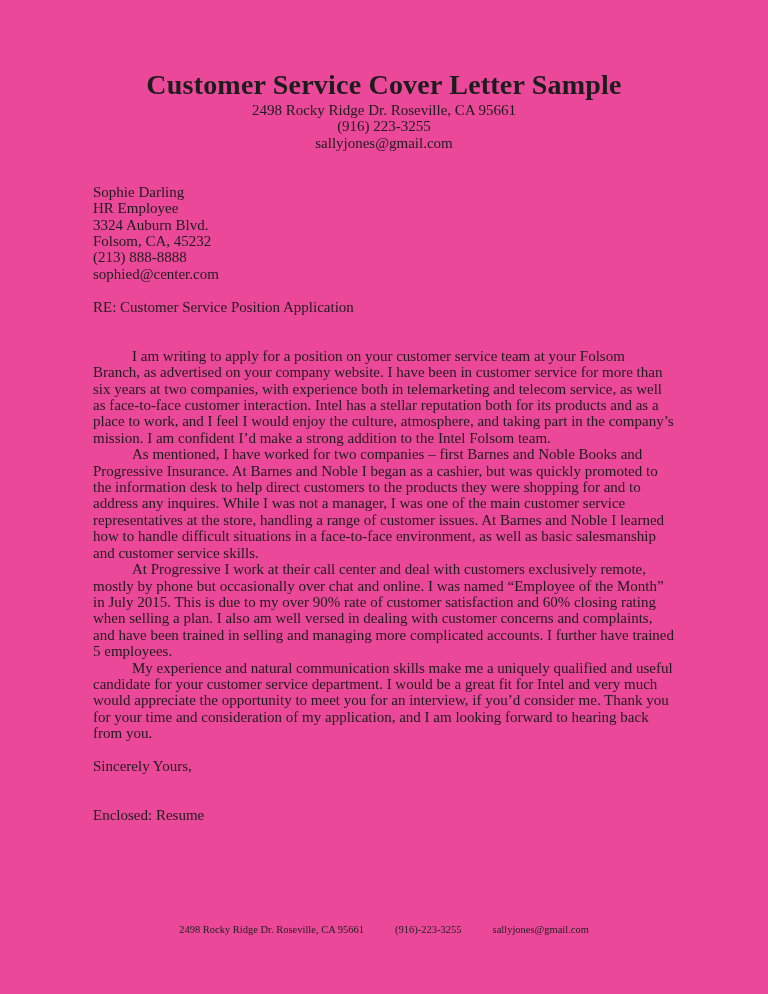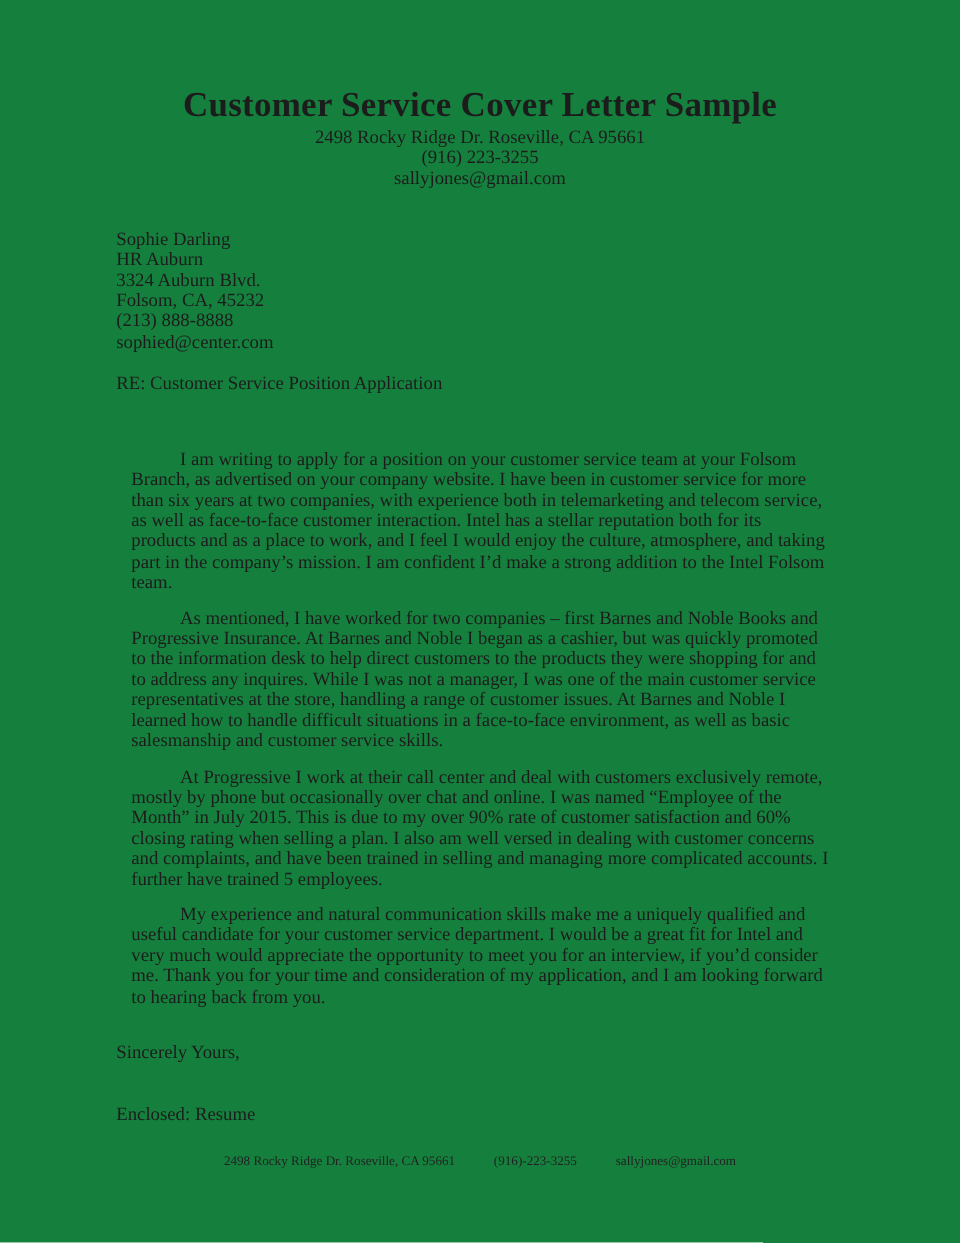--- a/index.html
+++ b/index.html
@@ -5,21 +5,21 @@
   * { margin: 0; padding: 0; box-sizing: border-box; }
   html, body {
     width: 768px;
     height: 994px;
     background: #ffffff;
   }
   .page {
     position: relative;
     width: 768px;
     height: 994px;
-    background: #15803d;
+    background: #ec4899;
     font-family: "Liberation Serif", "DejaVu Serif", serif;
     color: #1c1c1c;
     overflow: hidden;
   }
   .content {
     position: absolute;
     left: 93px;
     top: 69px;
     width: 582px;
     font-size: 15px;
@@ -32,21 +32,21 @@
     font-weight: 700;
     text-align: center;
     letter-spacing: 0.2px;
     white-space: nowrap;
   }
   .center { text-align: center; }
   .blank { height: 16.4px; }
   .line { min-height: 16.4px; }
   p.body-para {
     text-indent: 39px;
-    margin: 12px;
+    margin: 0;
   }
   .footer {
     position: absolute;
     top: 923px;
     left: 0;
     width: 768px;
     display: flex;
     justify-content: center;
     align-items: baseline;
     gap: 31px;
@@ -66,21 +66,21 @@
     <div class="center line">2498 Rocky Ridge Dr. Roseville, CA 95661</div>
     <div class="center line">(916) 223-3255</div>
     <div class="center line">sallyjones@gmail.com</div>
 
     <div class="blank"></div>
 
 
     <div class="blank"></div>
 
     <div class="line">Sophie Darling</div>
-    <div class="line">HR Auburn</div>
+    <div class="line">HR Employee</div>
     <div class="line">3324 Auburn Blvd.</div>
     <div class="line">Folsom, CA, 45232</div>
     <div class="line">(213) 888-8888</div>
     <div class="line">sophied@center.com</div>
 
     <div class="blank"></div>
 
     <div class="line">RE: Customer Service Position Application</div>
 
     <div class="blank"></div>

